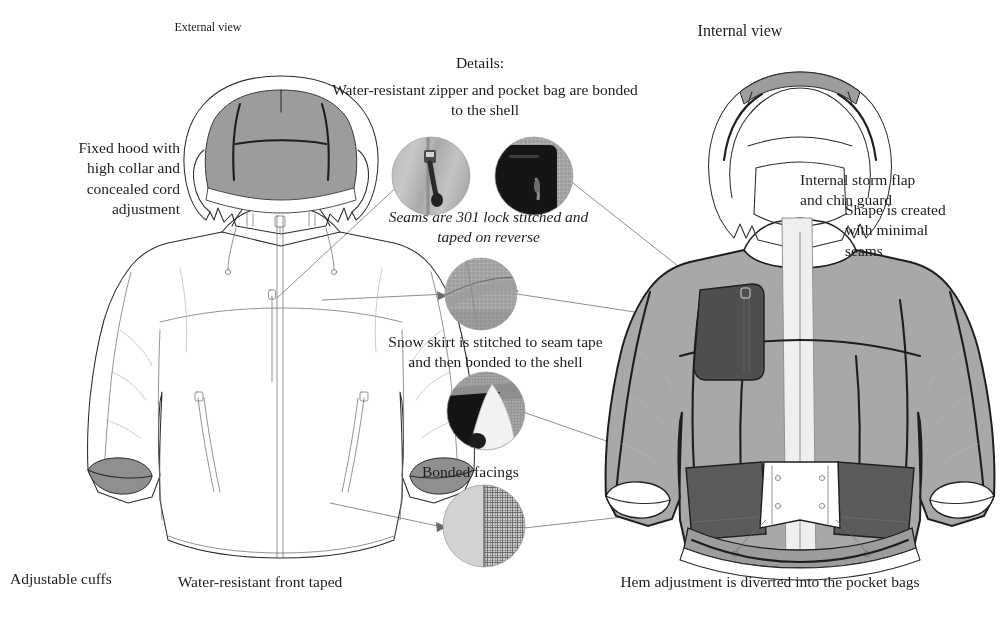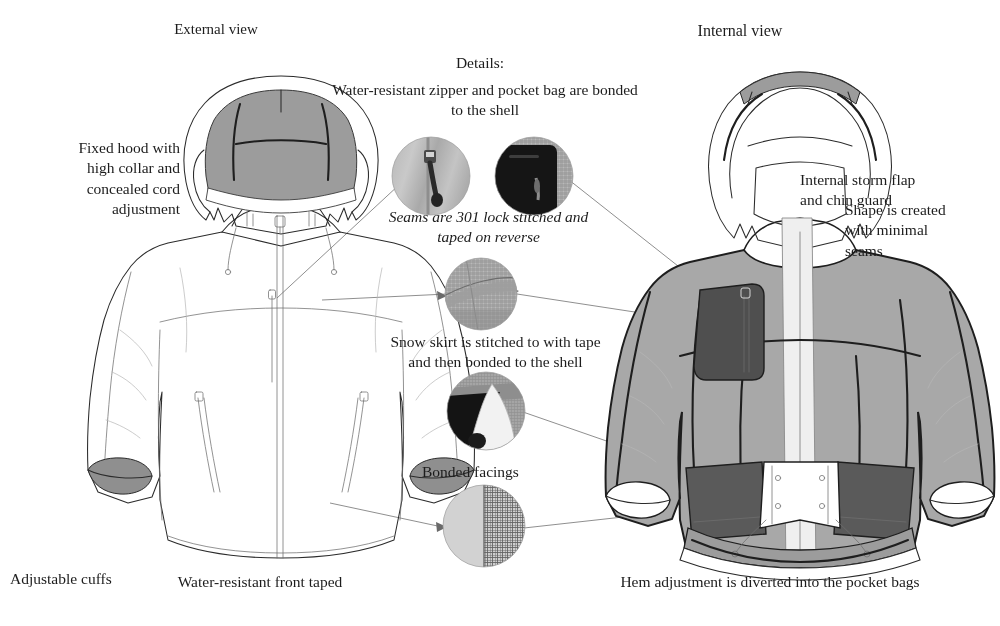--- a/index.html
+++ b/index.html
@@ -8,21 +8,21 @@
     width:1000px;height:626px;position:relative;overflow:hidden;
     font-family:"Liberation Serif","DejaVu Serif",serif;
     color:#1a1a1a;
   }
   .stage{position:absolute;inset:0;width:1000px;height:626px;}
   svg.art{position:absolute;left:0;top:0;width:1000px;height:626px;}
   .lbl{position:absolute;font-size:15.5px;line-height:1.32;color:#1c1c1c;white-space:pre-line;}
   .c{text-align:center;}
   .r{text-align:right;}
   .l{text-align:left;}
-  #view-ext-title{left:116px;top:20px;width:200px;font-size:15px;}
+  #view-ext-title{left:108px;top:20px;width:200px;font-size:12px;}
   #view-int-title{left:640px;top:20px;width:200px;font-size:16px;}
   #details-head{left:380px;top:53px;width:200px;font-size:15.5px;}
   #det-zipper-bag{left:300px;top:80px;width:370px;}
   #lbl-hood{left:30px;top:138px;width:150px;}
   #lbl-seams{left:366px;top:207px;width:245px;font-style:italic;}
   #lbl-snowskirt{left:378px;top:332px;width:235px;}
   #lbl-bonded{left:422px;top:462px;width:145px;}
   #lbl-stormflap{left:800px;top:170px;width:185px;}
   #lbl-shape{left:845px;top:200px;width:115px;}
   #lbl-cuffs{left:10px;top:522px;width:150px;margin-top:47px;}
@@ -364,21 +364,21 @@
 to the shell</div>
 
   <div class="lbl r" id="lbl-hood">Fixed hood with
 high collar and
 concealed cord
 adjustment</div>
 
   <div class="lbl c" id="lbl-seams">Seams are 301 lock stitched and
 taped on reverse</div>
 
-  <div class="lbl c" id="lbl-snowskirt">Snow skirt is stitched to with tape
+  <div class="lbl c" id="lbl-snowskirt">Snow skirt is stitched to seam tape
 and then bonded to the shell</div>
 
   <div class="lbl l" id="lbl-bonded">Bonded facings</div>
 
   <div class="lbl l" id="lbl-stormflap">Internal storm flap
 and chin guard</div>
 
   <div class="lbl l" id="lbl-shape">Shape is created
 with minimal
 seams</div>

